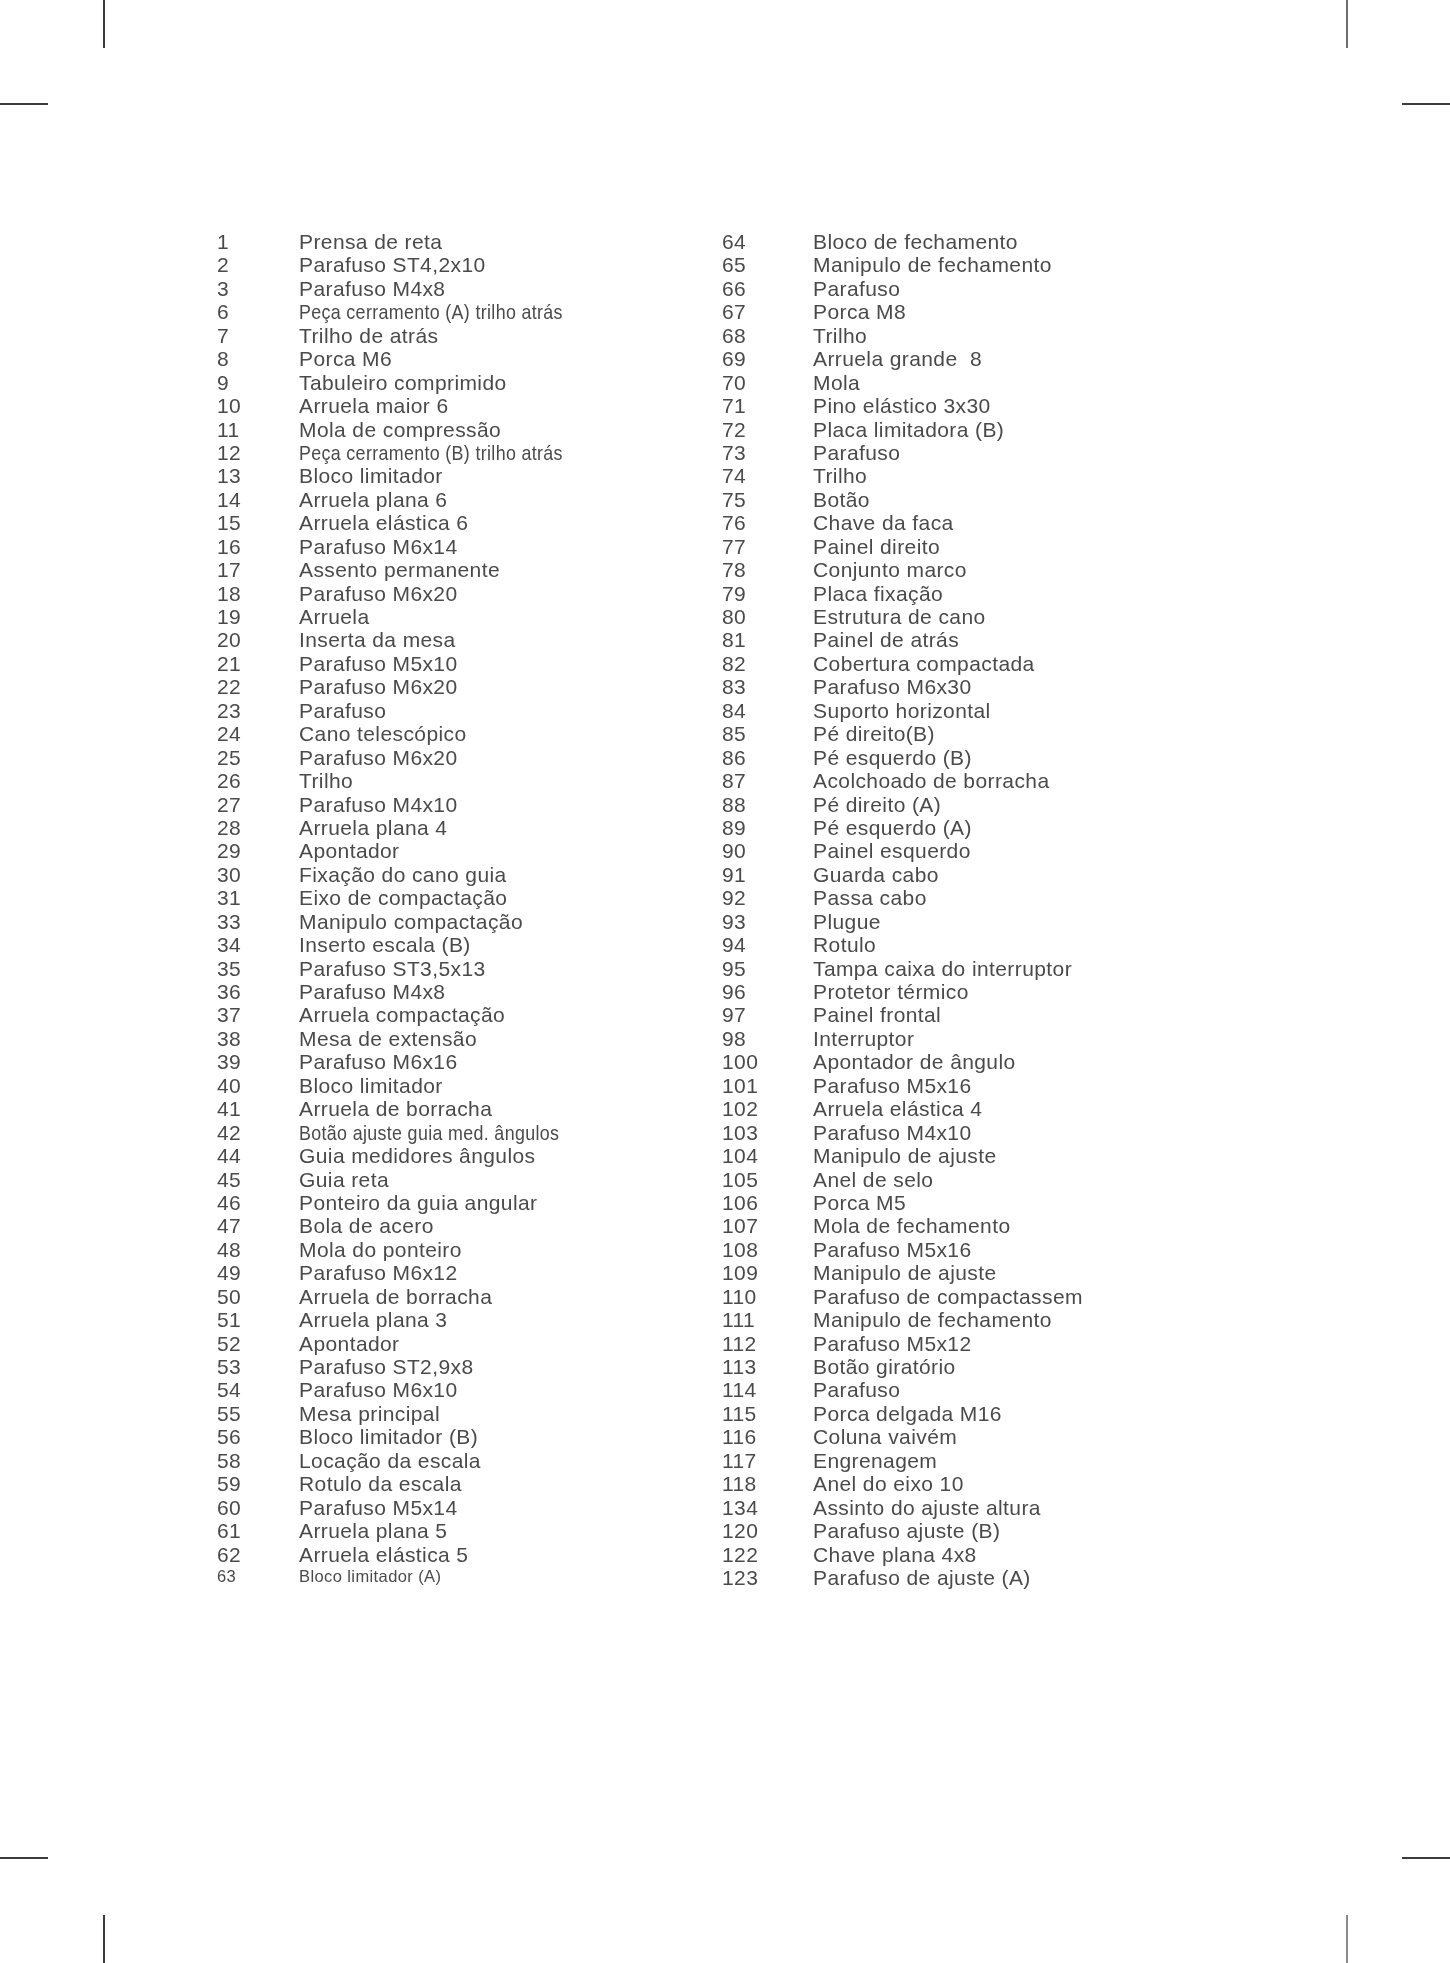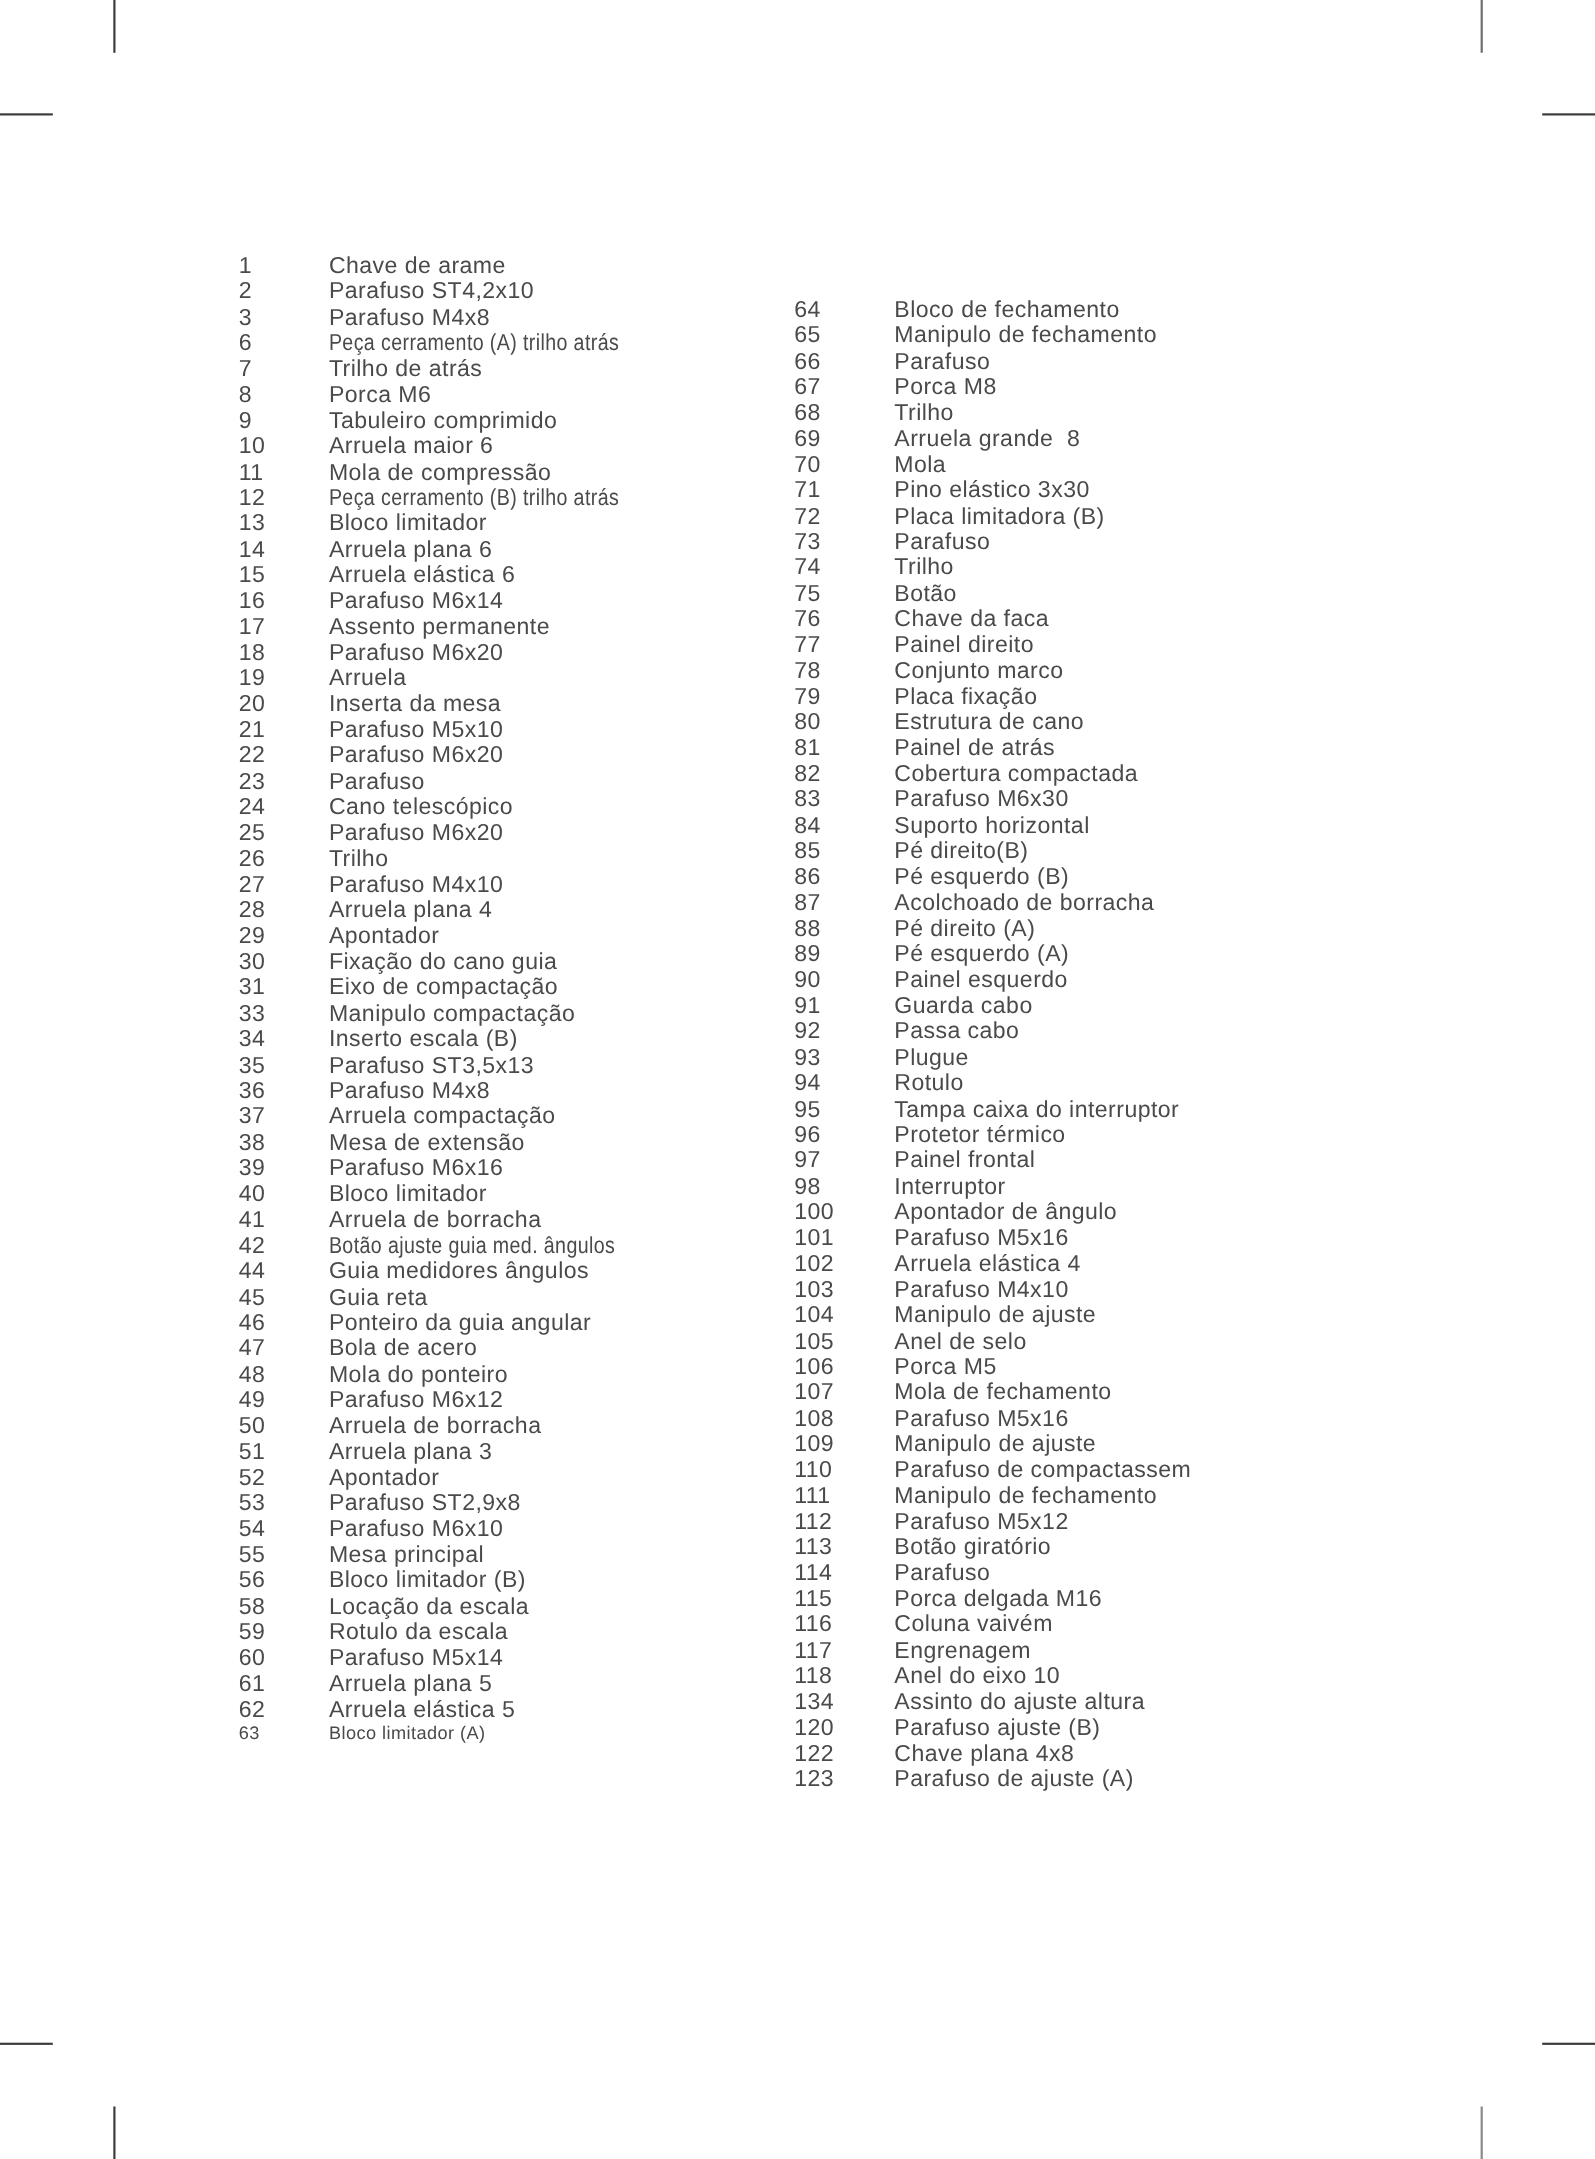--- a/index.html
+++ b/index.html
@@ -32,21 +32,21 @@
   
   .col {
     position: absolute;
     top: 230px;
     color: #4a4a4a;
     font-size: 21px;
     font-weight: 300;
     letter-spacing: 0.4px;
   }
   .col-left  { left: 217px; width: 500px; }
-  .col-right { left: 722px; width: 520px; margin-top: 40px; }
+  .col-right { left: 722px; width: 520px; }
 
   .row {
     display: flex;
     height: 23.45px;
     line-height: 23.45px;
     align-items: baseline;
   }
   .num {
     flex: 0 0 auto;
     width: 82px;
@@ -79,21 +79,21 @@
   <div class="crop-mark cm-tr-v"></div>
   <div class="crop-mark cm-tr-h"></div>
   <div class="crop-mark cm-bl-v"></div>
   <div class="crop-mark cm-bl-h"></div>
   <div class="crop-mark cm-br-v"></div>
   <div class="crop-mark cm-br-h"></div>
 
   <div class="col col-left">
     <div class="row">
       <span class="num">1</span>
-      <span class="label">Chave de arame</span>
+      <span class="label">Prensa de reta</span>
     </div>
 
     <div class="row">
       <span class="num">2</span>
       <span class="label">Parafuso ST4,2x10</span>
     </div>
 
     <div class="row">
       <span class="num">3</span>
       <span class="label">Parafuso M4x8</span>

